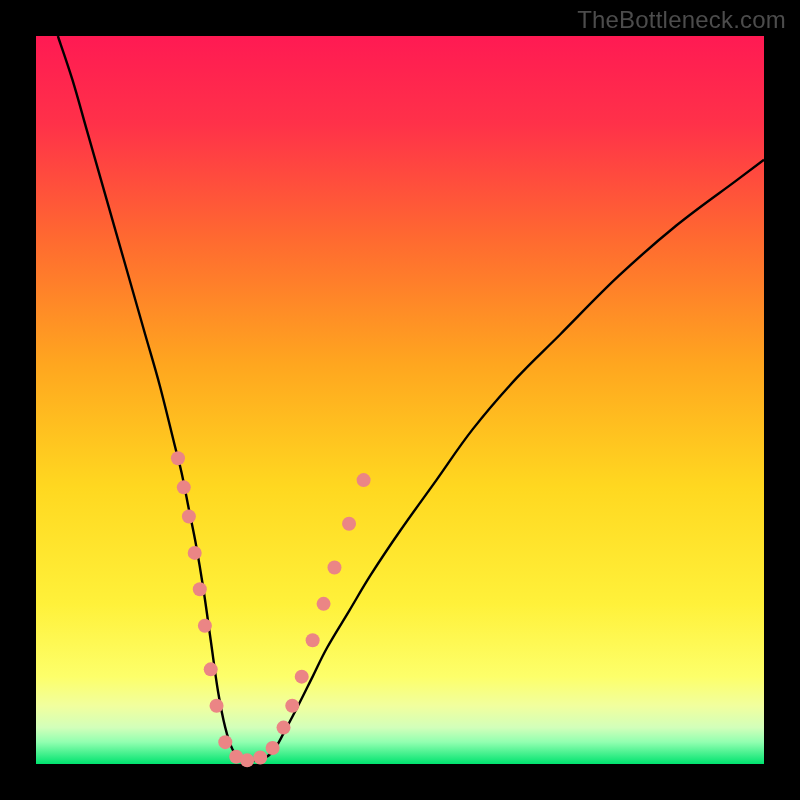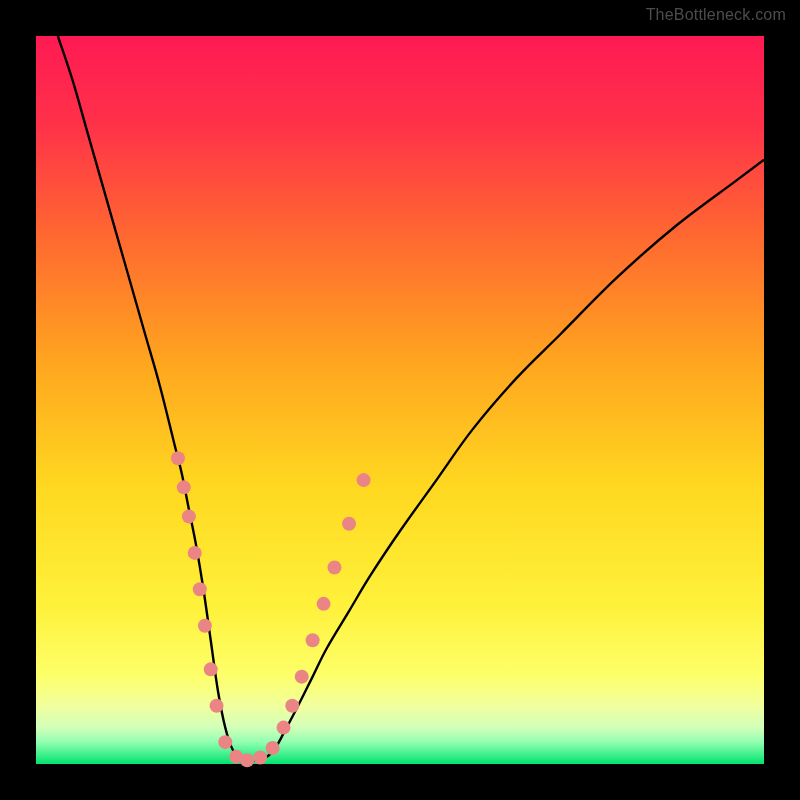--- a/index.html
+++ b/index.html
@@ -25,21 +25,21 @@
     left: 36px;
     width: 728px;
     height: 728px;
     
   }
   .watermark {
     position: absolute;
     top: 6px;
     right: 14px;
     color: #4c4c4c;
-    font-size: 16px;
+    font-size: 24px;
     font-weight: 400;
     letter-spacing: 0.2px;
     user-select: none;
   }
   svg.curve {
     position: absolute;
     top: 0;
     left: 0;
     width: 728px;
     height: 728px;

